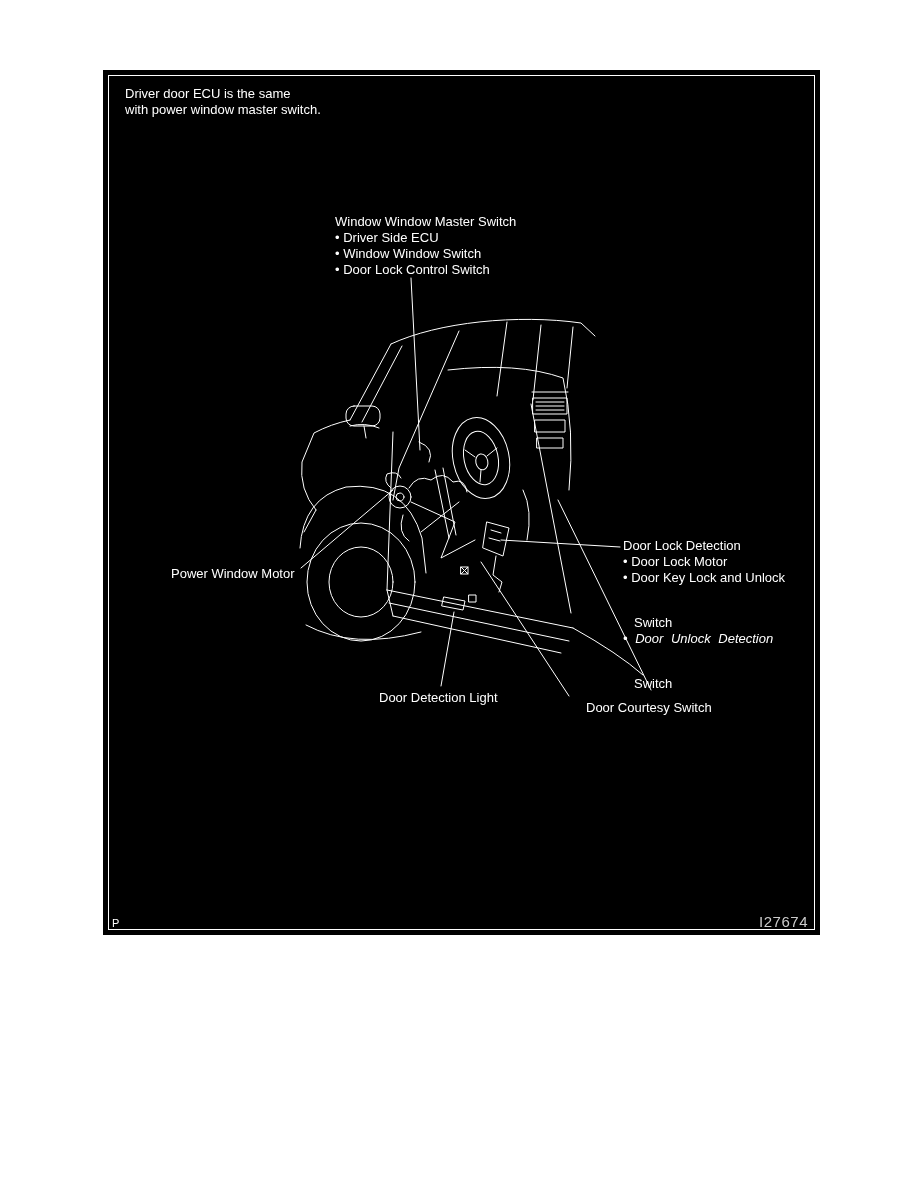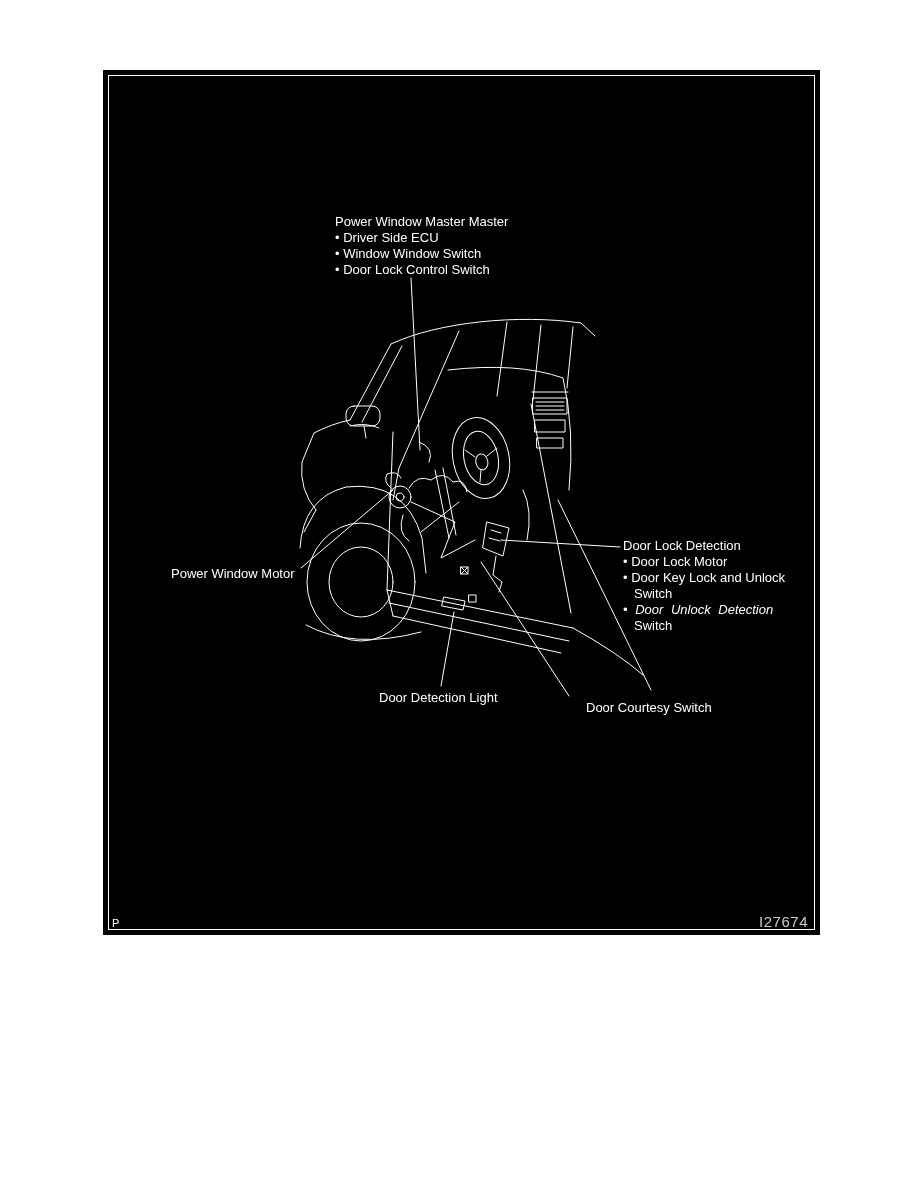--- a/index.html
+++ b/index.html
@@ -28,21 +28,21 @@
   }
   .art{position:absolute;inset:0;width:100%;height:100%;}
   .art path,.art rect,.art ellipse,.art circle{
     stroke:var(--line);fill:none;stroke-width:1;
     stroke-linecap:round;stroke-linejoin:round;
   }
   .lbl{
     position:absolute;color:var(--line);
     font-size:13px;line-height:16px;white-space:nowrap;
   }
-  .lbl .cont{padding-left:11px;display:block;}
+  .lbl .cont{padding-left:11px;display:block;margin-top:29px;}
   .lbl .row{display:block;}
   .lbl .spread{word-spacing:4px;font-style:italic;}
   .corner-mark{
     position:absolute;left:9px;bottom:6px;
     color:var(--line);font-size:11px;
   }
   .figure-id{
     position:absolute;right:12px;bottom:5px;
     color:var(--dim);font-size:15px;letter-spacing:.5px;
   }
@@ -128,23 +128,27 @@
       </g>
       <g>
         <path d="M 308,208 L 317,380"></path>
         <path d="M 198,498 L 290,420"></path>
         <path d="M 517,477 L 398,470"></path>
         <path d="M 338,616 L 351,542"></path>
         <path d="M 466,626 L 378,492"></path>
       </g>
     </svg>
 
+    <div class="lbl" style="left:22px;top:16px;">
+      <span class="row">Driver door ECU is the same</span>
+      <span class="row">with power window master switch.</span>
+    </div>
 
     <div class="lbl" style="left:232px;top:144px;">
-      <span class="row">Power Window Master Master</span>
+      <span class="row">Window Window Master Switch</span>
       <span class="row">• Driver Side ECU</span>
       <span class="row">• Window Window Switch</span>
       <span class="row">• Door Lock Control Switch</span>
     </div>
 
     <div class="lbl" style="left:68px;top:496px;">
       <span class="row">Power Window Motor</span>
     </div>
 
     <div class="lbl" style="left:520px;top:468px;">

